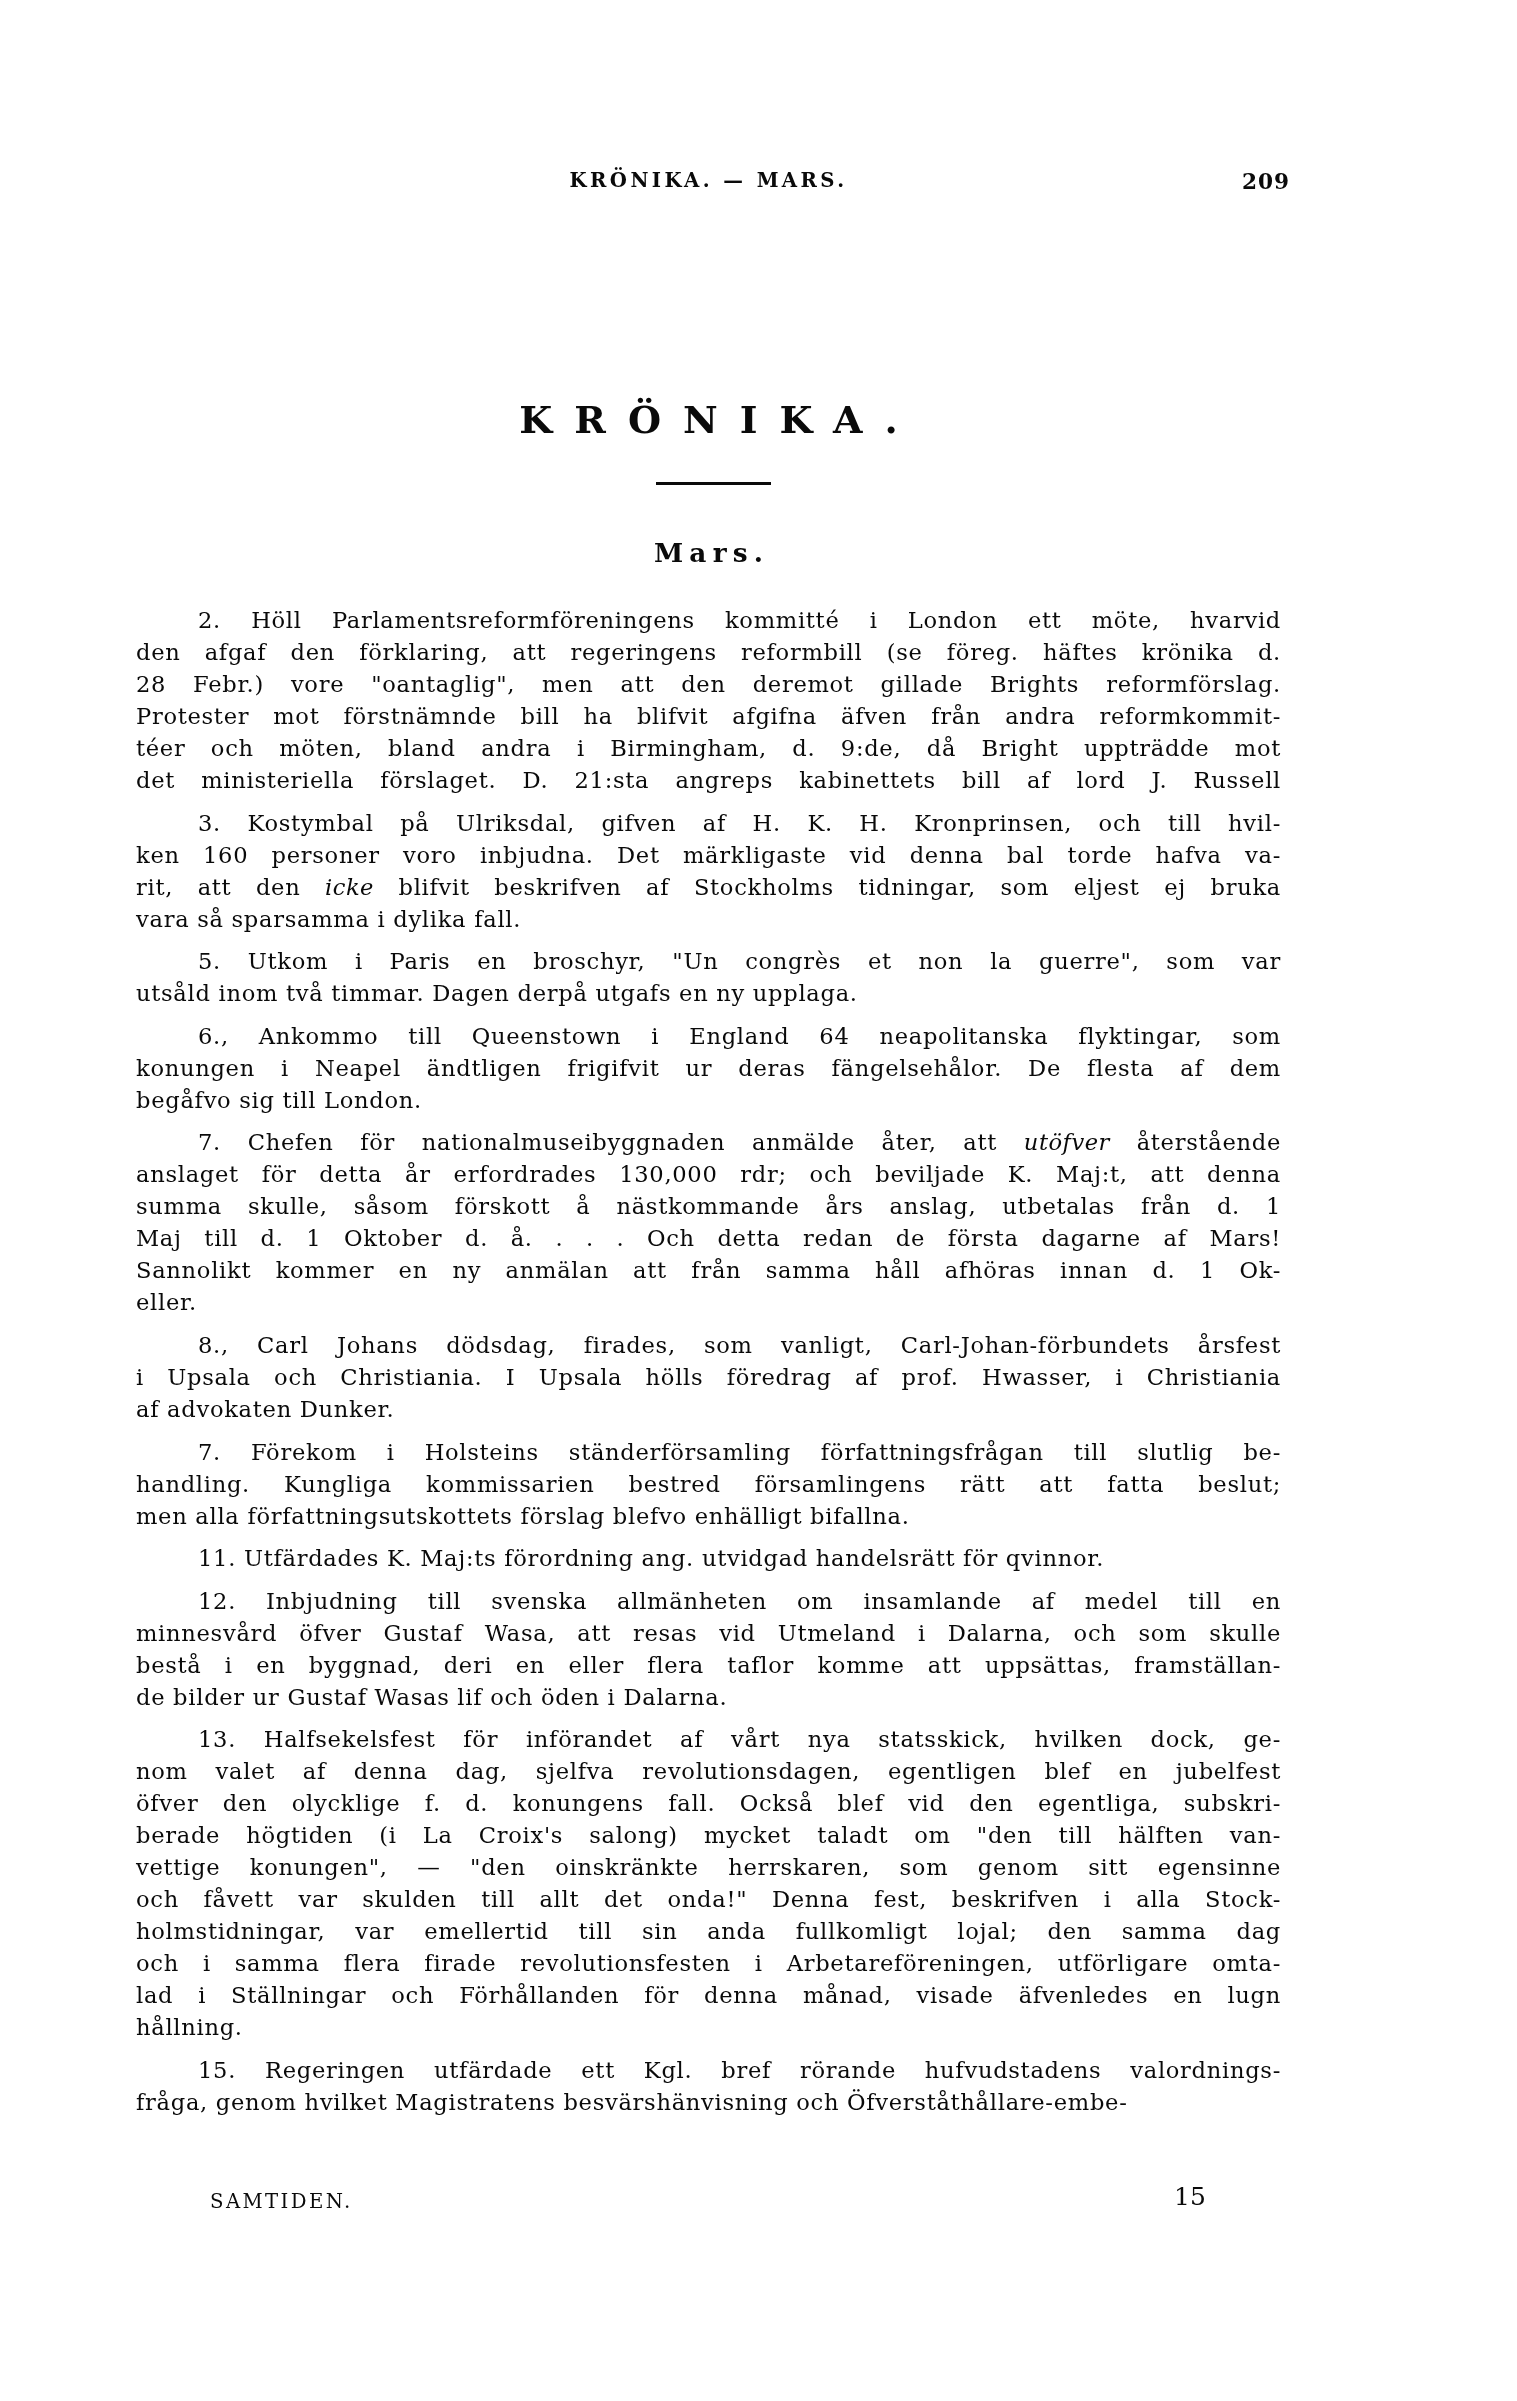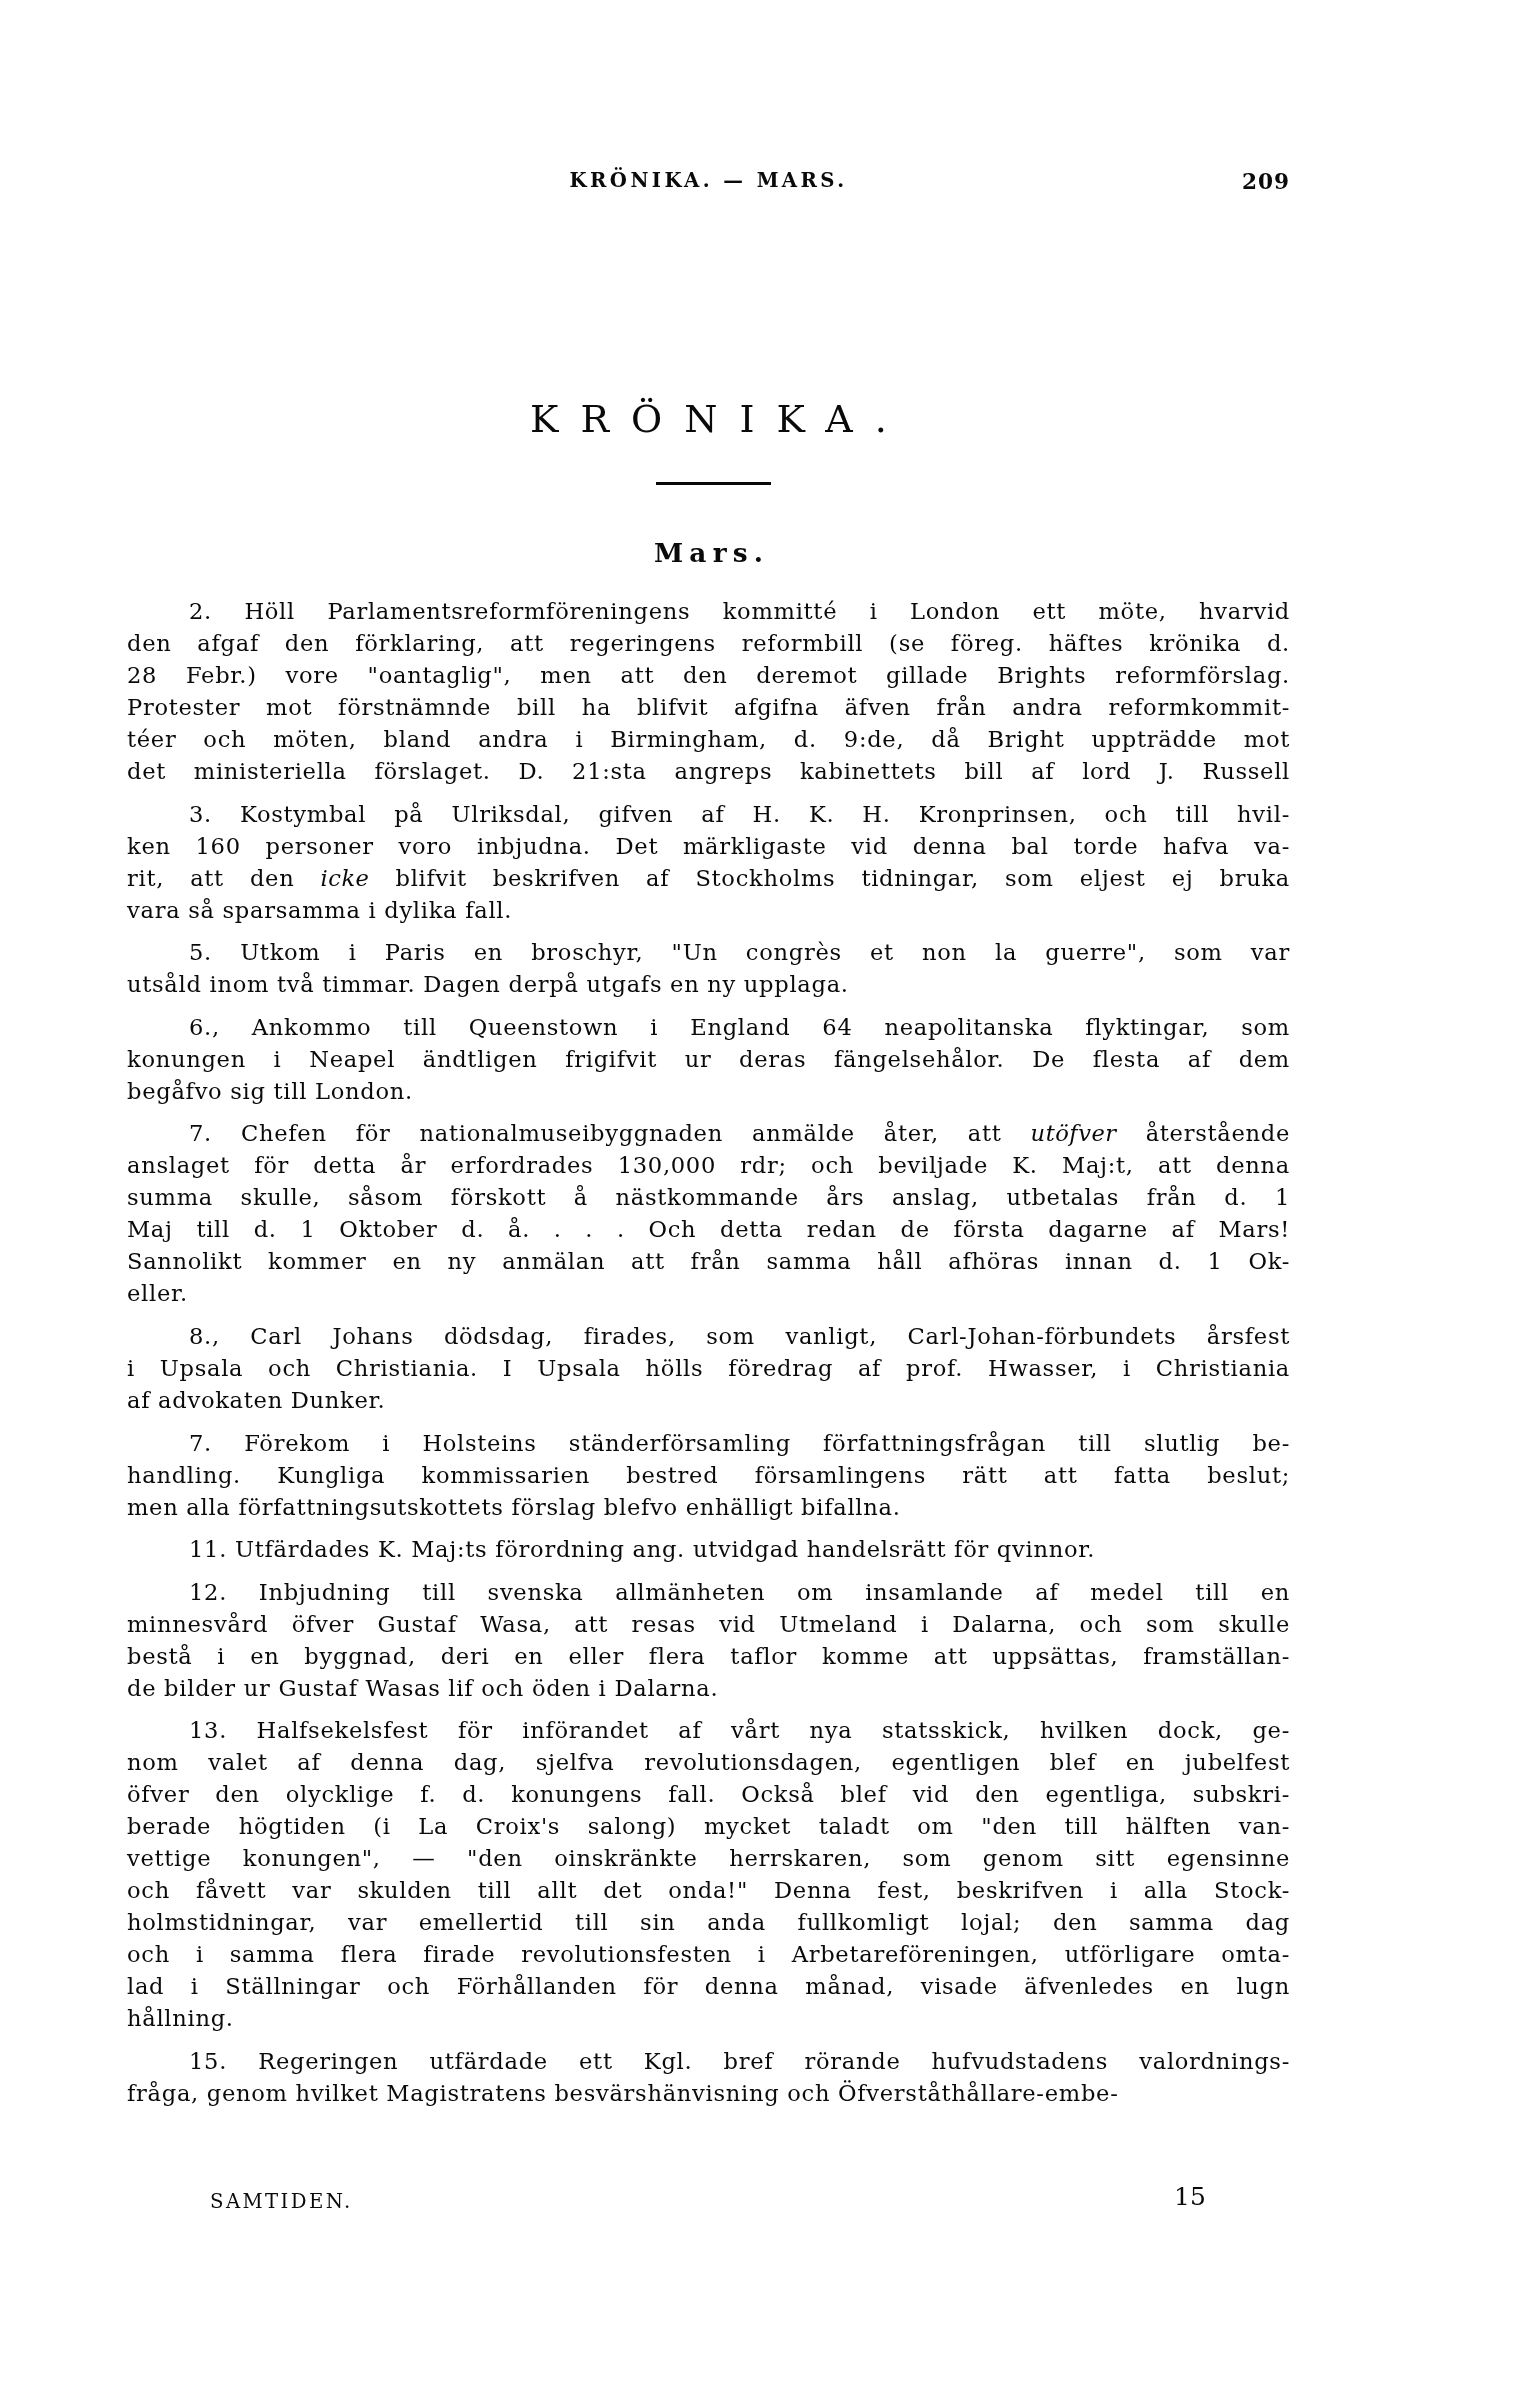--- a/index.html
+++ b/index.html
@@ -18,21 +18,21 @@
     font-size:19.7px;font-weight:700;letter-spacing:3.4px;
     white-space:nowrap;
   }
   .page-number{
     position:absolute;right:0;top:0;
     font-size:21.6px;font-weight:700;letter-spacing:1px;
   }
   .main-title{
     top:397px;
     text-align:center;
-    font-size:38px;font-weight:400;
+    font-size:38px;font-weight:700;
     letter-spacing:22px;
     text-indent:22px;
     white-space:nowrap;
   }
   .title-rule{
     position:absolute;
     left:656px;top:482px;
     width:115px;height:2.9px;
     background:#0a0a0a;
   }
@@ -42,21 +42,21 @@
     font-size:26.4px;font-weight:700;
     letter-spacing:6.2px;
     text-indent:6.2px;
     white-space:nowrap;
   }
   .body-text{
     top:595px;
     font-size:22.6px;
     letter-spacing:0.7px;
   }
-  .para{margin:0;}
+  .para{margin:9px;}
   .para + .para{margin-top:10.6px;}
   .line{
     height:32px;line-height:32px;
     text-align:justify;
     text-align-last:justify;
     overflow:visible;
   }
   .line.last{text-align-last:left;}
   .line.indent{padding-left:62px;}
   .line em{font-style:italic;letter-spacing:0.5px;}

